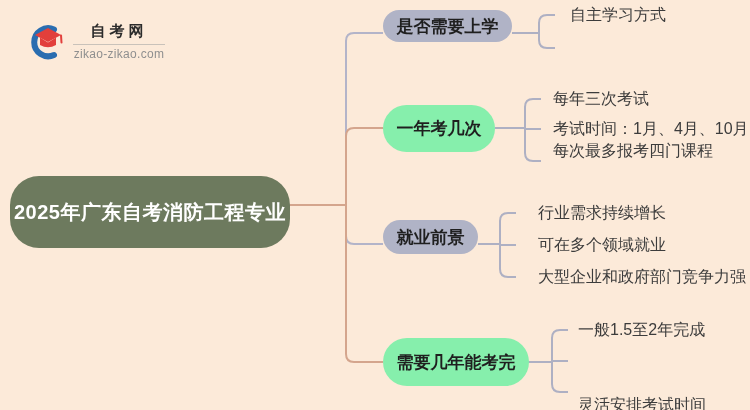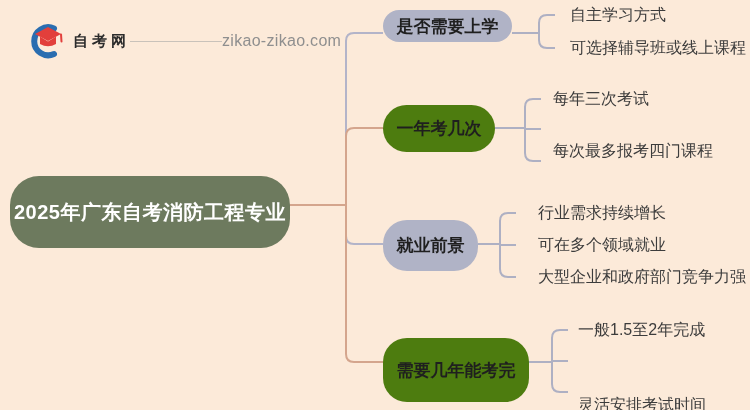--- a/index.html
+++ b/index.html
@@ -24,38 +24,38 @@
     white-space:nowrap;
   }
 
   
   .pill {
     position:absolute; display:flex; align-items:center; justify-content:center;
     border-radius:24px; font-size:17px; font-weight:bold; color:#1f1f1f;
     white-space:nowrap;
   }
   .pill-gray   { background:#b0b3c6; }
-  .pill-salmon { background:#4d7c0f; }
+  .pill-salmon { background:#86efac; }
   .pill-b1 { left:383px; top:10px;  width:129px; height:32px; }
   .pill-b2 { left:383px; top:105px; width:112px; height:47px; }
-  .pill-b3 { left:383px; top:220px; width:95px;  height:51px; }
-  .pill-b4 { left:383px; top:338px; width:146px; height:64px; }
+  .pill-b3 { left:383px; top:220px; width:95px;  height:34px; }
+  .pill-b4 { left:383px; top:338px; width:146px; height:48px; }
 
   
   .child {
     position:absolute; font-size:16px; line-height:22px; color:#3c3c3c;
     white-space:nowrap;
   }
 
   
   .logo { position:absolute; left:28px; top:22px; display:flex; align-items:center; gap:7px; }
-  .logo-text { display:flex; flex-direction:row; align-items:center; }
+  .logo-text { display:flex; flex-direction:column; align-items:center; }
   .logo-name { font-size:15px; font-weight:bold; color:#2b2b2b; letter-spacing:4px; }
   .logo-divider { width:92px; border-top:1px solid #c9c2ba; margin:3px 0 2px; }
-  .logo-domain { font-size:16px; color:#8f8f8f; letter-spacing:0.3px; }
+  .logo-domain { font-size:12px; color:#8f8f8f; letter-spacing:0.3px; }
 </style>
 </head>
 <body>
 
 <div class="canvas">
 
   <svg class="svg-layer" viewBox="0 0 750 410">
 
     <path class="ln-purple" d="M346 205 V41 Q346 33 354 33 H383"></path>
     <path class="ln-purple" d="M346 205 V236 Q346 244 354 244 H383"></path>
@@ -87,23 +87,23 @@
   </div>
 
   <div class="central">2025年广东自考消防工程专业</div>
 
   <div class="pill pill-gray pill-b1">是否需要上学</div>
   <div class="pill pill-salmon pill-b2">一年考几次</div>
   <div class="pill pill-gray pill-b3">就业前景</div>
   <div class="pill pill-salmon pill-b4">需要几年能考完</div>
 
   <div class="child" style="left:570px; top:4px;">自主学习方式</div>
-  <div class="child" style="left:570px; top:37px;">可选择辅导班或线上课程</div>
 
   <div class="child" style="left:553px; top:88px;">每年三次考试</div>
+  <div class="child" style="left:553px; top:118px;">考试时间：1月、4月、10月</div>
   <div class="child" style="left:553px; top:140px;">每次最多报考四门课程</div>
 
   <div class="child" style="left:538px; top:202px;">行业需求持续增长</div>
   <div class="child" style="left:538px; top:234px;">可在多个领域就业</div>
   <div class="child" style="left:538px; top:266px;">大型企业和政府部门竞争力强</div>
 
   <div class="child" style="left:578px; top:319px;">一般1.5至2年完成</div>
   <div class="child" style="left:578px; top:350px;margin-top:44px;">灵活安排考试时间</div>
 
 </div>

